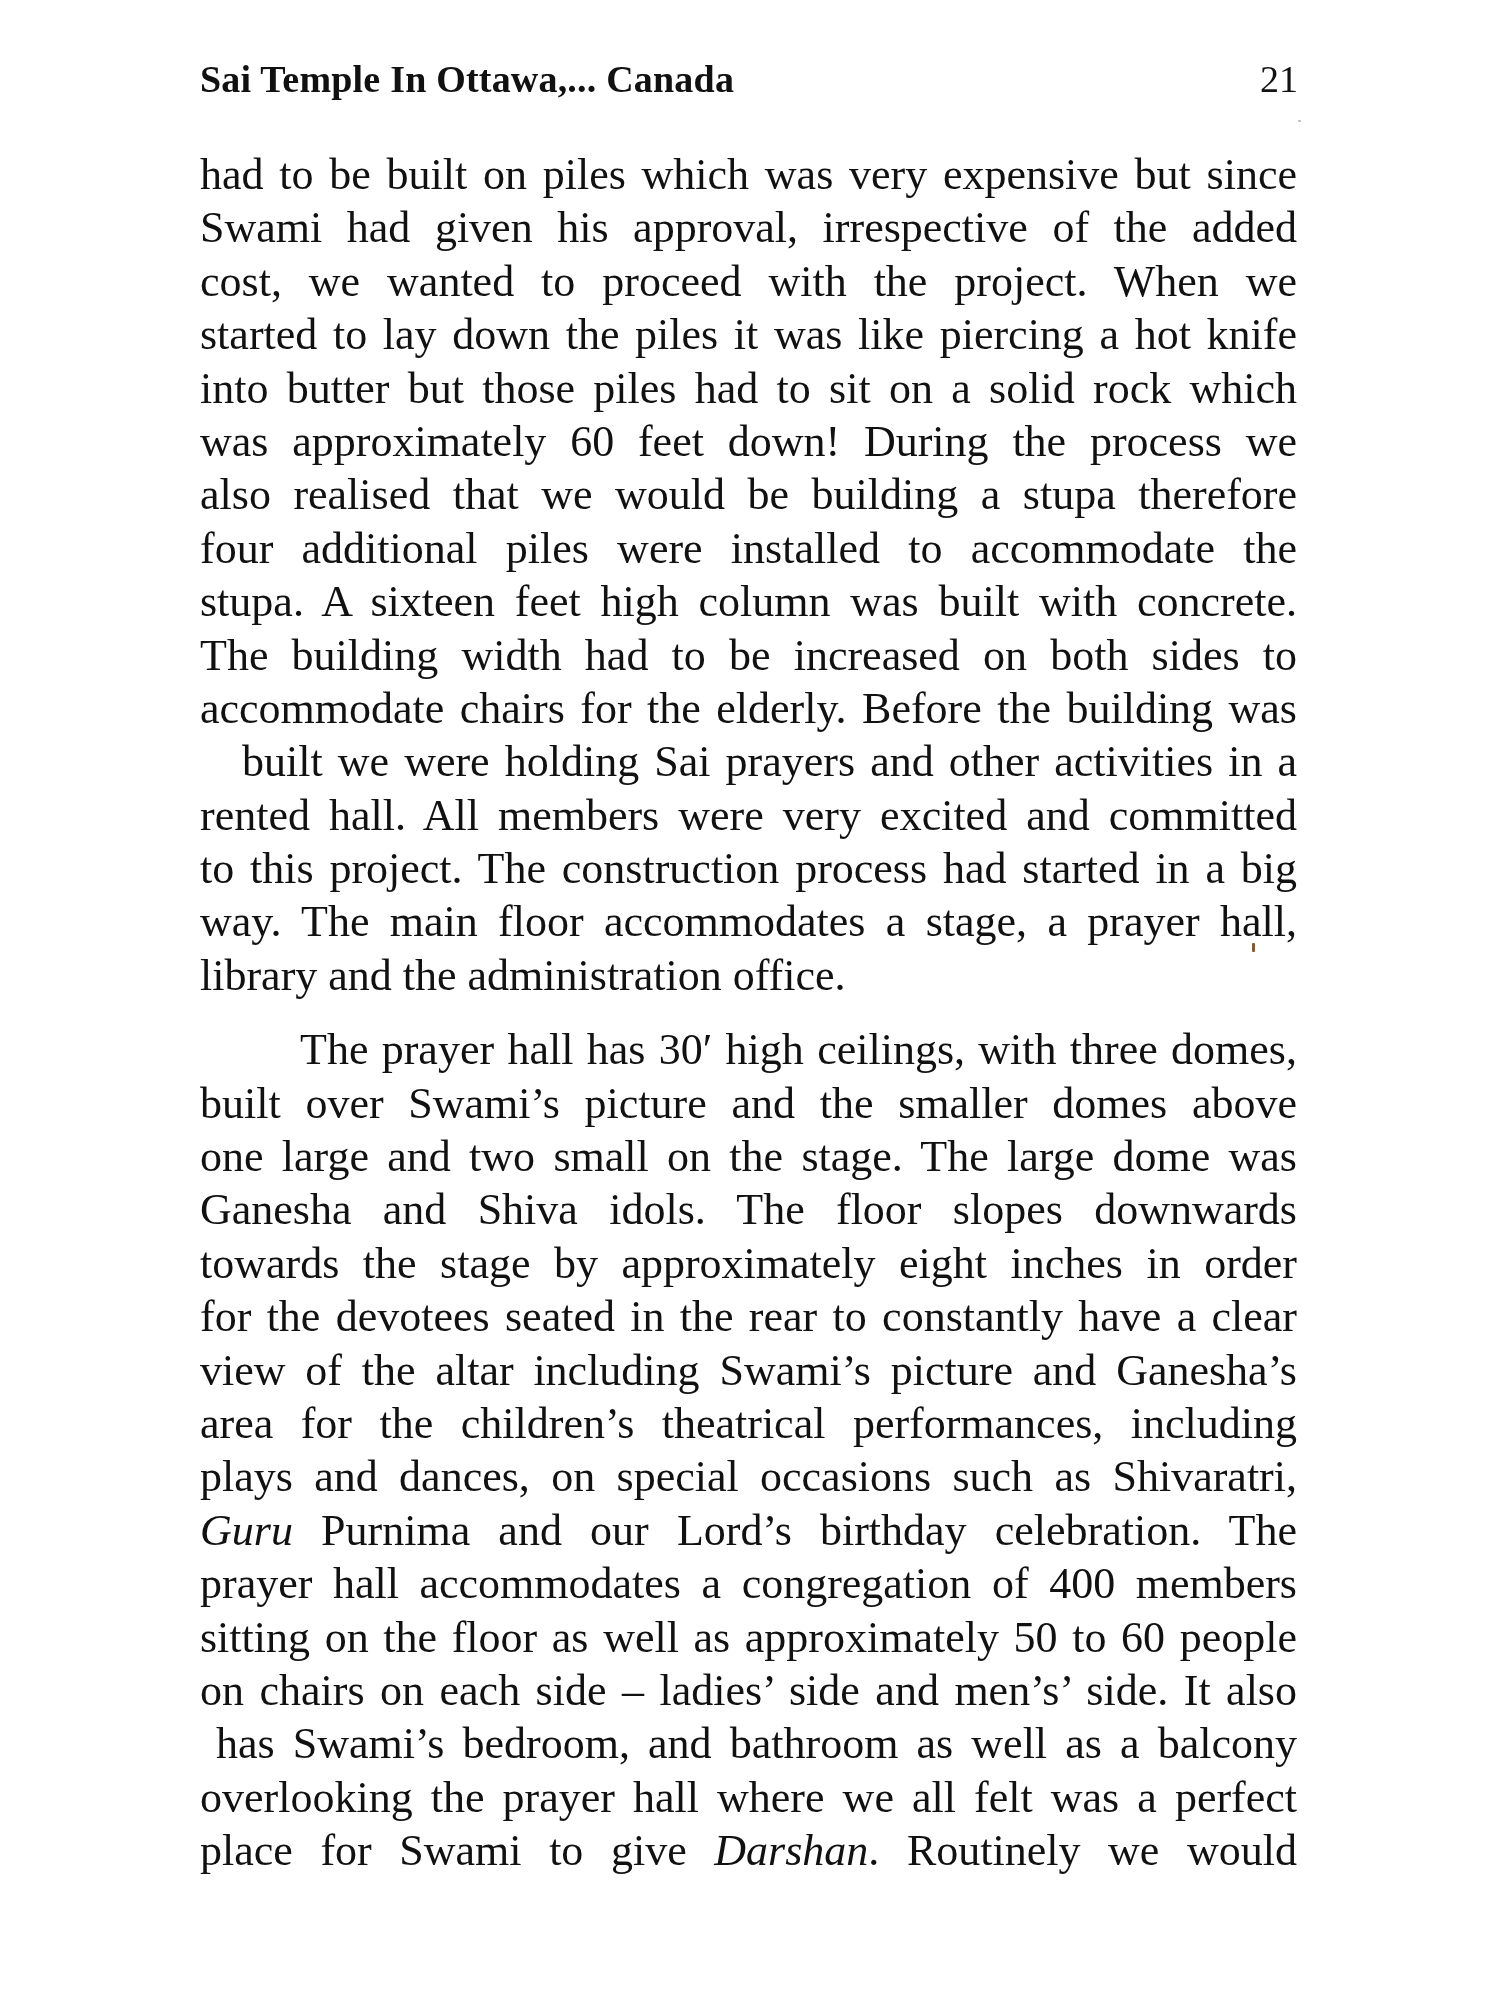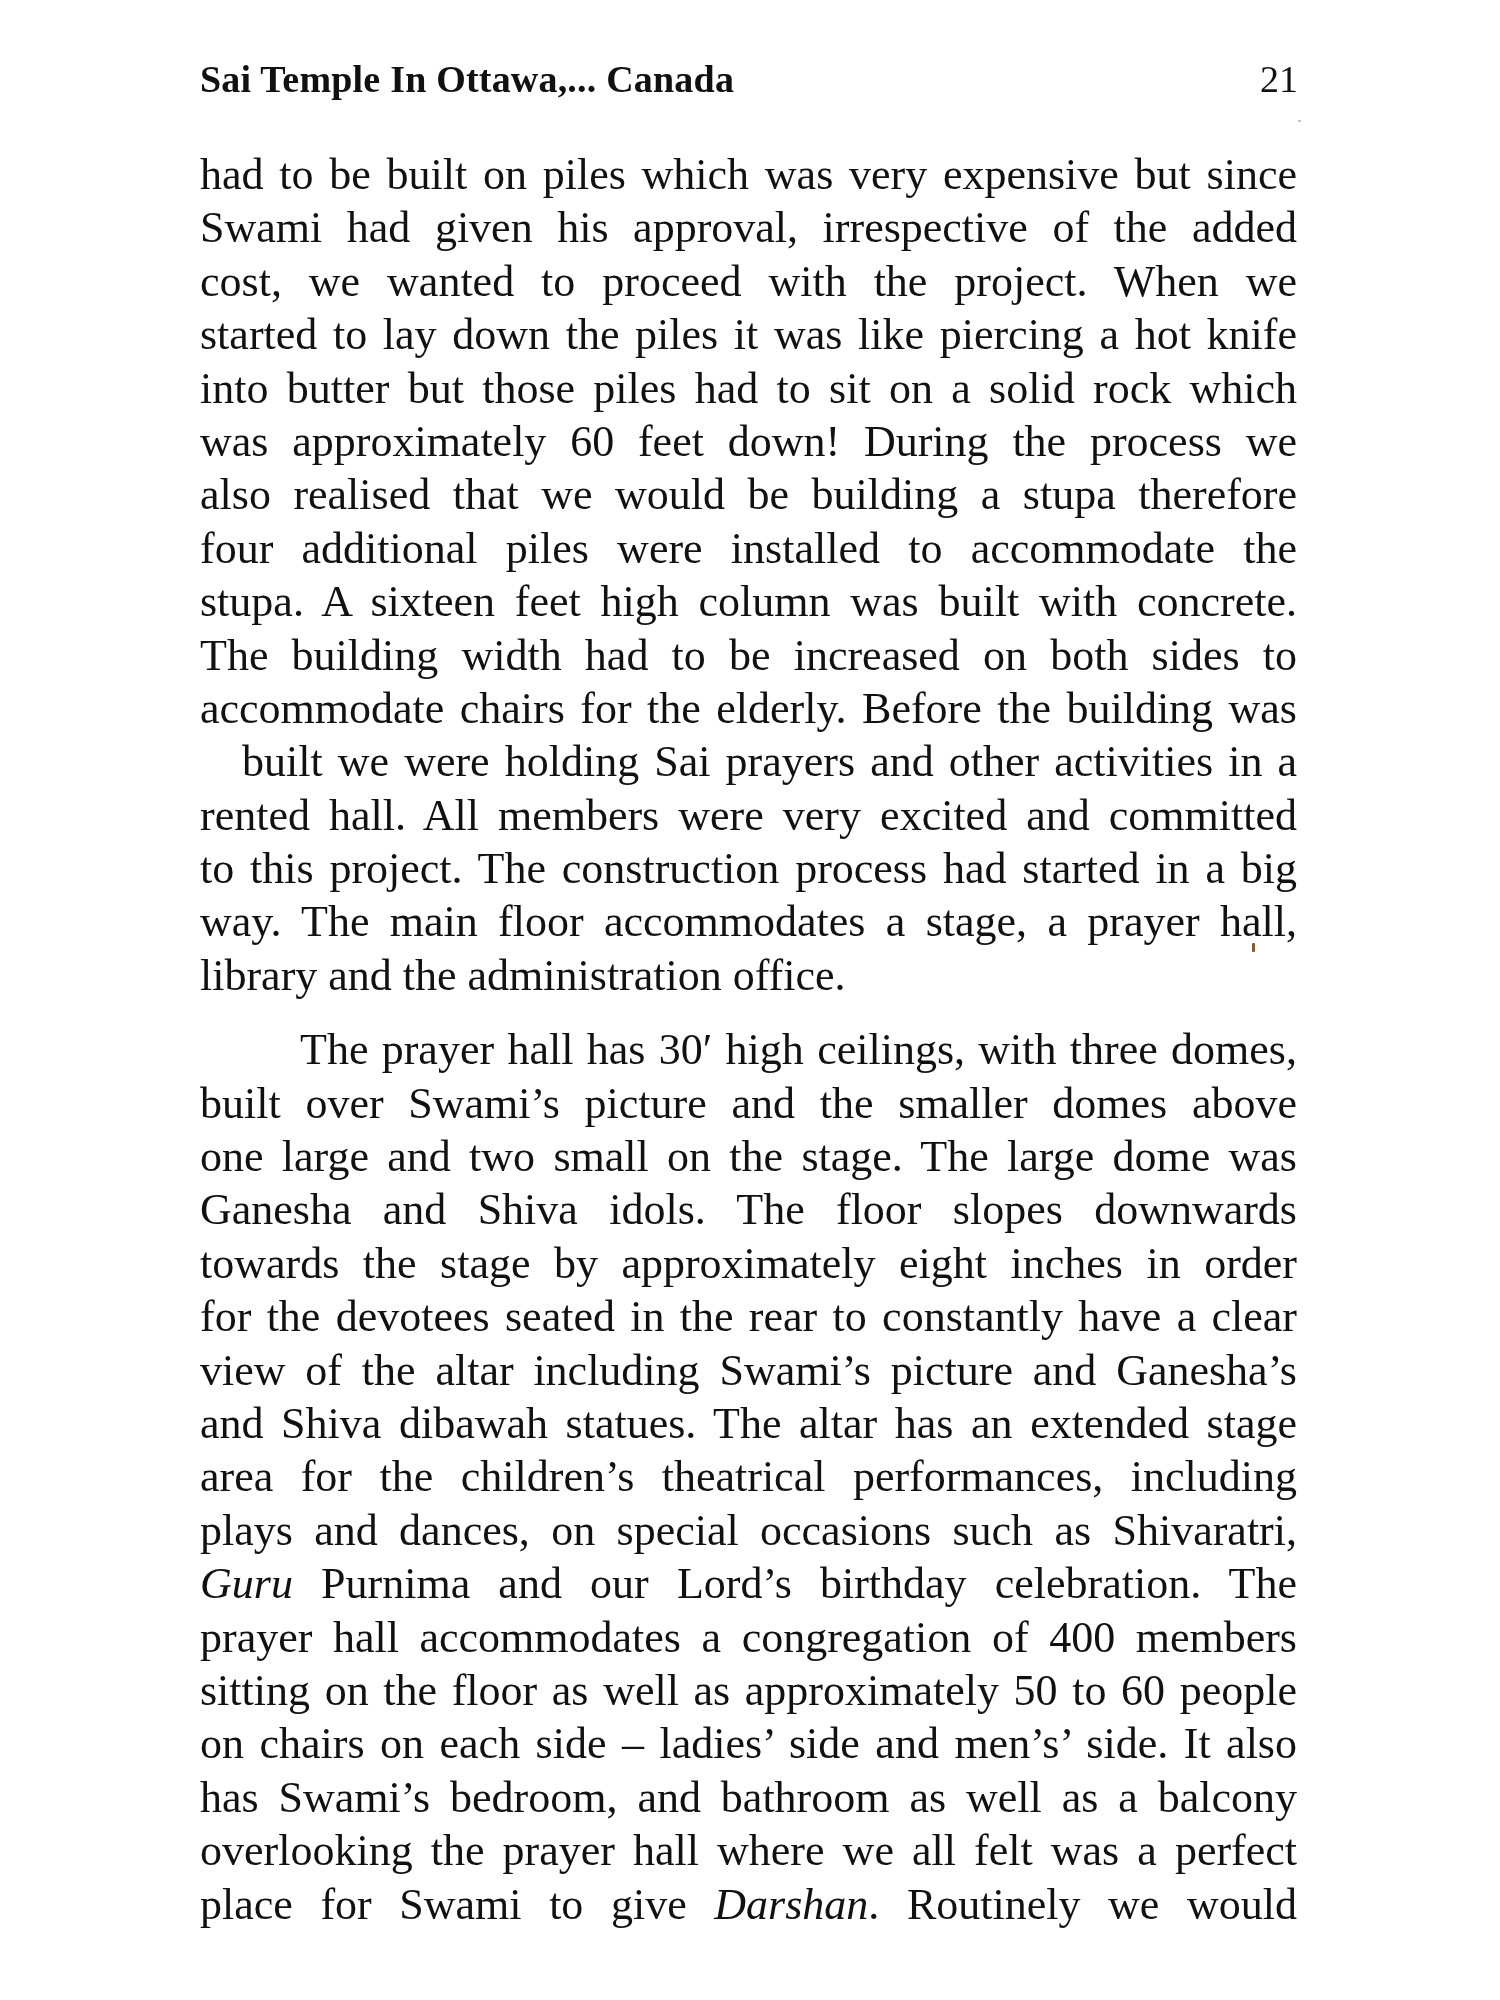--- a/index.html
+++ b/index.html
@@ -45,27 +45,26 @@
     </div>
     <div class="para-gap"></div>
     <div>
       <div class="line indent"><span style="white-space: normal;">The prayer hall has 30′ high ceilings, with three domes,</span></div>
       <div class="line"><span style="white-space: normal;">built over Swami’s picture and the smaller domes above</span></div>
       <div class="line"><span style="white-space: normal;">one large and two small on the stage. The large dome was</span></div>
       <div class="line"><span style="white-space: normal;">Ganesha and Shiva idols. The floor slopes downwards</span></div>
       <div class="line"><span style="white-space: normal;">towards the stage by approximately eight inches in order</span></div>
       <div class="line"><span style="white-space: normal;">for the devotees seated in the rear to constantly have a clear</span></div>
       <div class="line"><span style="white-space: normal;">view of the altar including Swami’s picture and Ganesha’s</span></div>
-      <div class="line"><span style="white-space: normal;">and Shiva dibawah statues. The altar has an extended stage</span></div>
       <div class="line"><span style="white-space: normal;">area for the children’s theatrical performances, including</span></div>
       <div class="line"><span style="white-space: normal;">plays and dances, on special occasions such as Shivaratri,</span></div>
       <div class="line"><span class="it" style="white-space: normal;">Guru</span><span style="white-space: normal;"> Purnima and our Lord’s birthday celebration. The</span></div>
       <div class="line"><span style="white-space: normal;">prayer hall accommodates a congregation of 400 members</span></div>
       <div class="line"><span style="white-space: normal;">sitting on the floor as well as approximately 50 to 60 people</span></div>
       <div class="line"><span style="white-space: normal;">on chairs on each side – ladies’ side and men’s’ side. It also</span></div>
-      <div class="line"><span style="white-space: normal;">has Swami’s bedroom, and bathroom as well as a balcony</span></div>
+      <div class="line"><span style="white-space: normal; margin-left: 16px;">has Swami’s bedroom, and bathroom as well as a balcony</span></div>
       <div class="line"><span style="white-space: normal;">overlooking the prayer hall where we all felt was a perfect</span></div>
       <div class="line"><span style="white-space: normal;">place for Swami to give </span><span class="it" style="white-space: normal;">Darshan</span><span style="white-space: normal;">. Routinely we would</span></div>
     </div>
   </div>
 
 <div class="speck" style="left:1252px; top:943px; width:3px; height:9px;"></div>
 <div class="speck" style="left:1298px; top:120px; width:3px; height:2px; background:#bbbbbb;"></div>
 
 </body></html>

